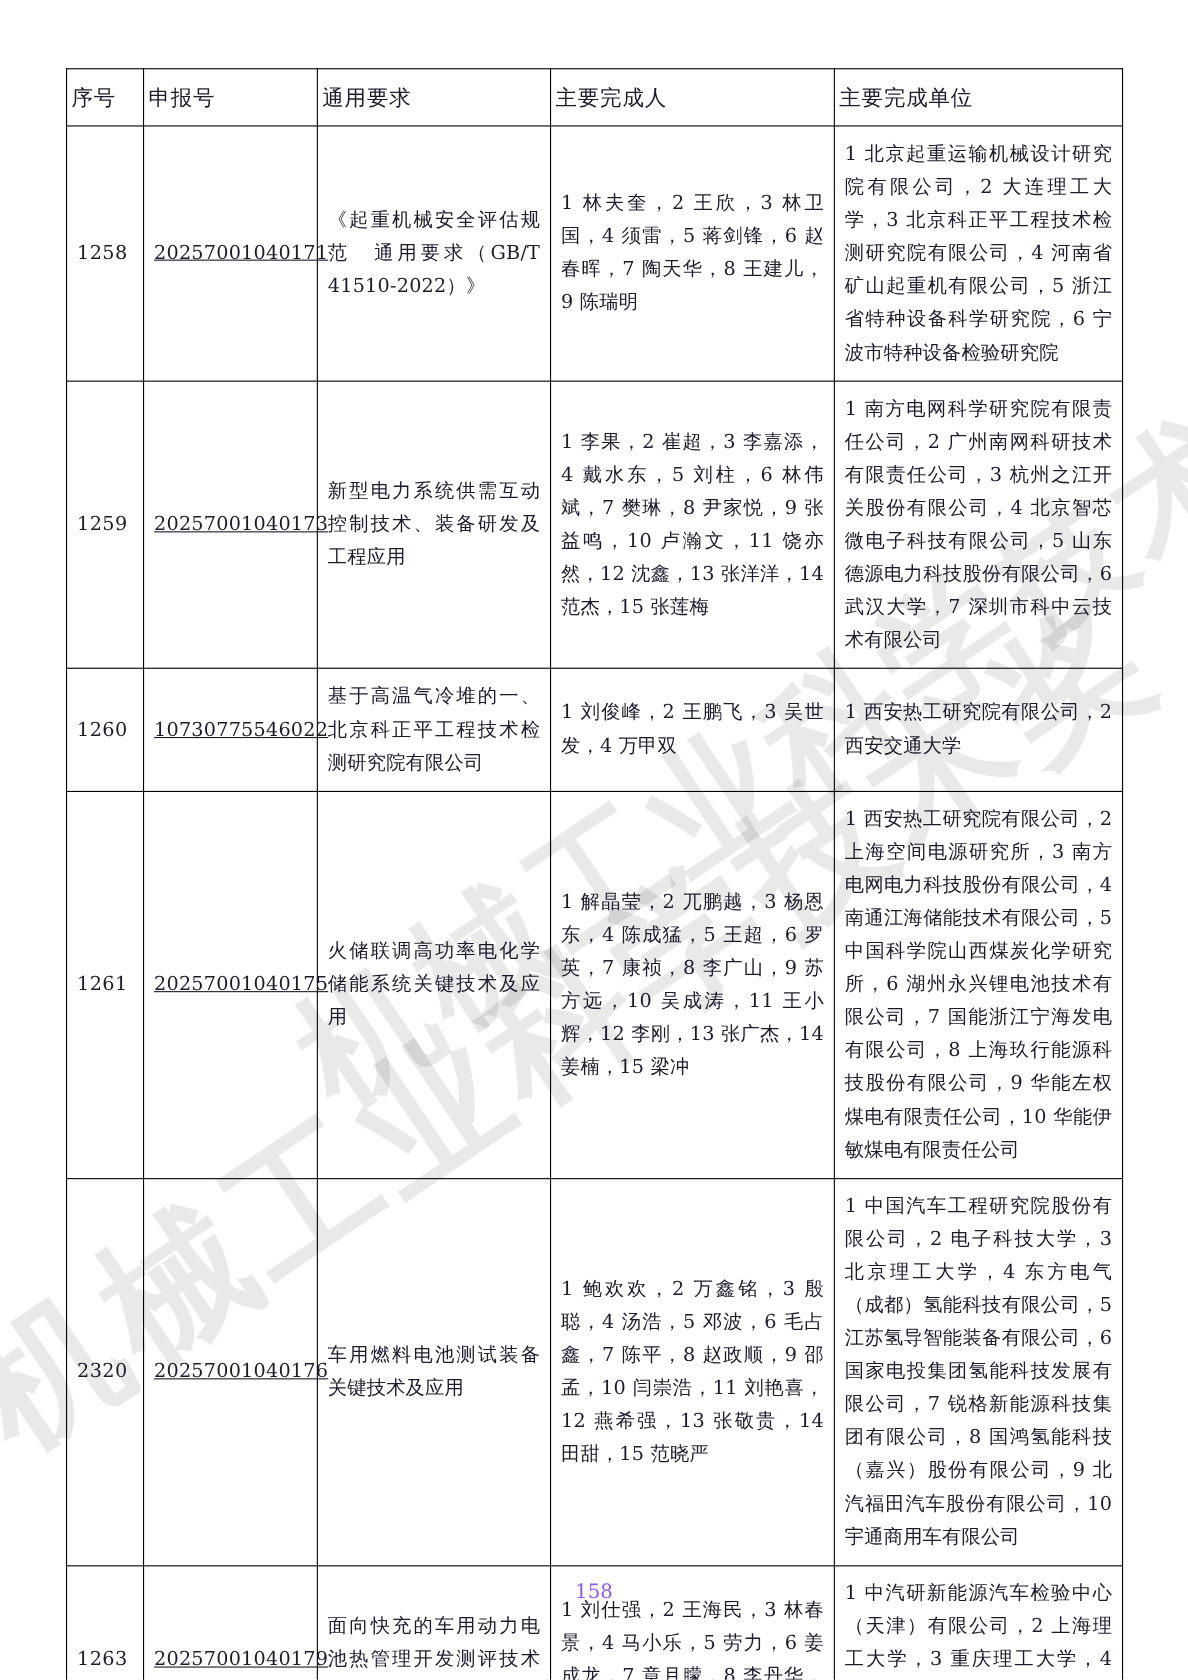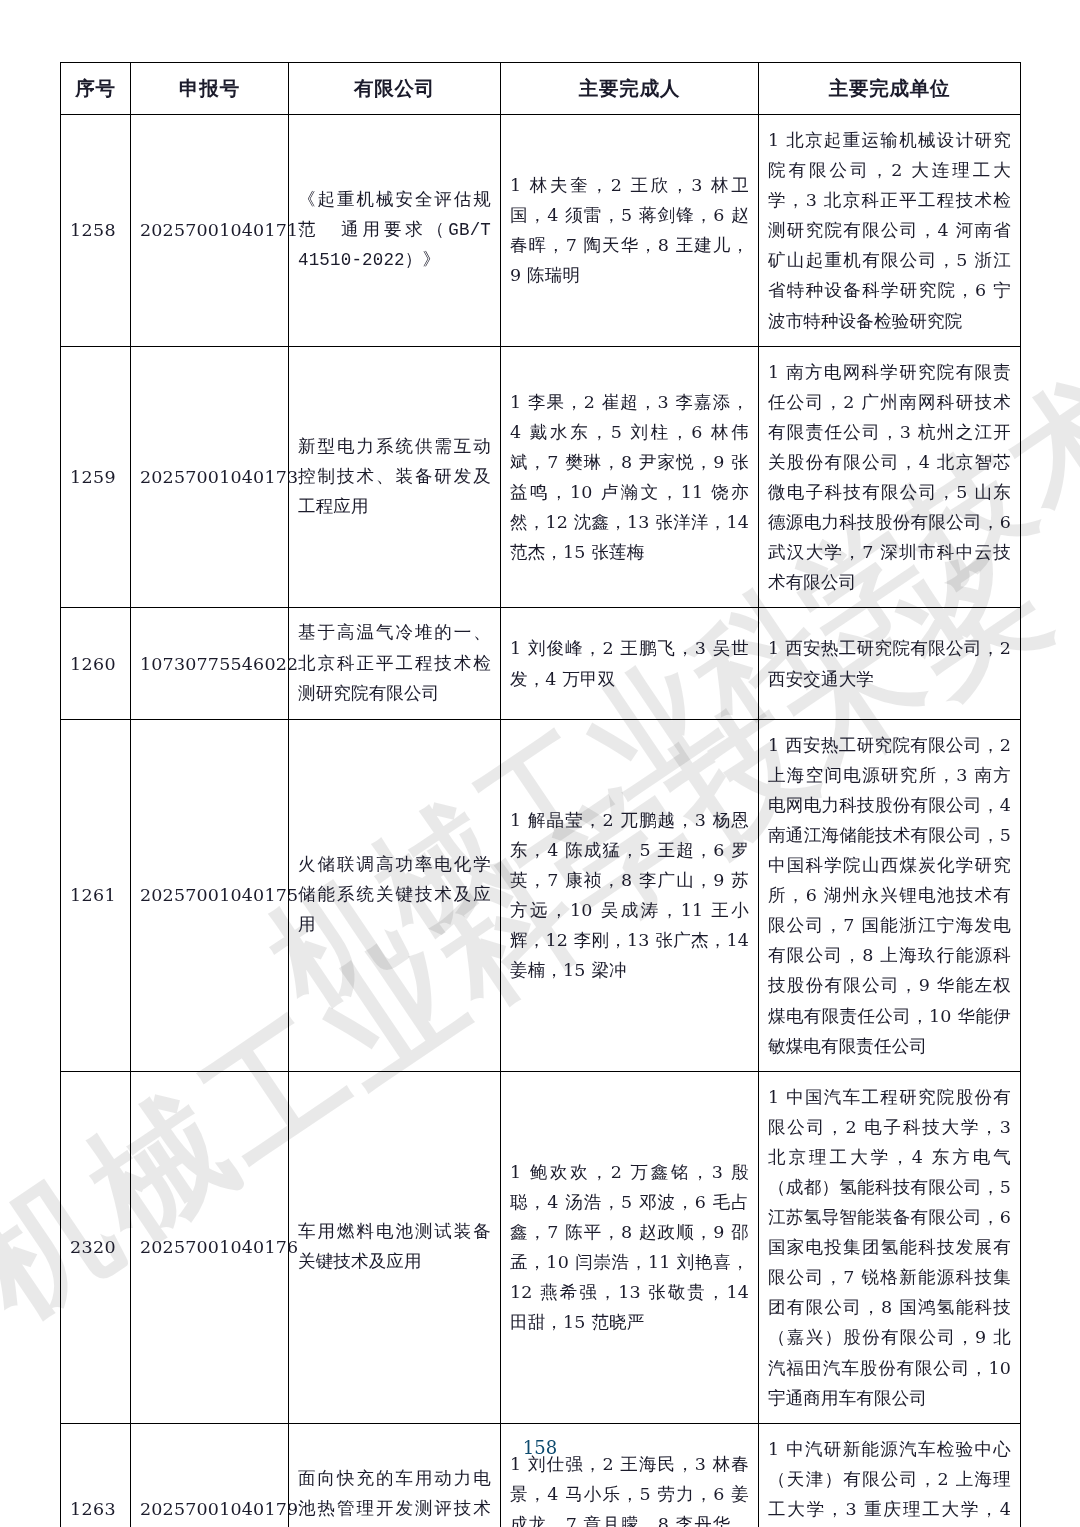--- a/index.html
+++ b/index.html
@@ -63,23 +63,23 @@
     table-layout: fixed;
     background: transparent;
   }
   table.award-table th,
   table.award-table td {
     border: 1.5px solid #000000;
     vertical-align: middle;
     background: transparent;
   }
   table.award-table th {
-    font-weight: 700;
+    font-weight: 400;
     font-size: 19.5px;
-    text-align: center;
+    text-align: left;
     padding: 12px 4px;
     letter-spacing: 0.04em;
   }
   table.award-table td {
     font-size: 17.5px;
     line-height: 1.72;
     padding: 10px 9px;
     margin-left: 39px;
   }
 
@@ -90,46 +90,46 @@
   col.c-unit  { width: 262px; }
 
   td.seq {
     text-align: left;
     font-size: 18px;
     letter-spacing: 0.02em;
   }
   td.no {
     font-size: 18px;
     letter-spacing: 0.01em;
+    text-decoration: underline;
   }
   td.pname {
     text-align: justify;
     text-align-last: left;
     letter-spacing: 0.01em;
-    font-family: Liberation Mono, monospace;
   }
   td.persons {
     text-align: justify;
     text-align-last: left;
     letter-spacing: 0.01em;
   }
   td.units {
     text-align: justify;
     text-align-last: left;
     letter-spacing: 0.01em;
   }
 
   .page-number {
     position: absolute;
     left: 0;
     right: 0;
     top: 1437px;
     text-align: center;
     font-size: 18px;
-    color: #0c4a6e;
+    color: #8b5cf6;
     z-index: 10;
     font-family: "DejaVu Serif", "Liberation Serif", serif;
   }
 </style>
 </head>
 <body>
 
 <div class="watermark-layer">
   <div class="watermark wm-a">机械工业科学技术奖</div>
   <div class="watermark wm-b">机械工业科学技术奖</div>
@@ -141,21 +141,21 @@
       <col class="c-seq">
       <col class="c-no">
       <col class="c-name">
       <col class="c-人">
       <col class="c-unit">
     </colgroup>
     <thead>
       <tr>
         <th>序号</th>
         <th>申报号</th>
-        <th>有限公司</th>
+        <th>通用要求</th>
         <th>主要完成人</th>
         <th>主要完成单位</th>
       </tr>
     </thead>
     <tbody>
       <tr>
         <td class="seq">1258</td>
         <td class="no">20257001040171</td>
         <td class="pname">《起重机械安全评估规范　通用要求（GB/T 41510-2022）》</td>
         <td class="persons">1 林夫奎，2 王欣，3 林卫国，4 须雷，5 蒋剑锋，6 赵春晖，7 陶天华，8 王建儿，9 陈瑞明</td>

